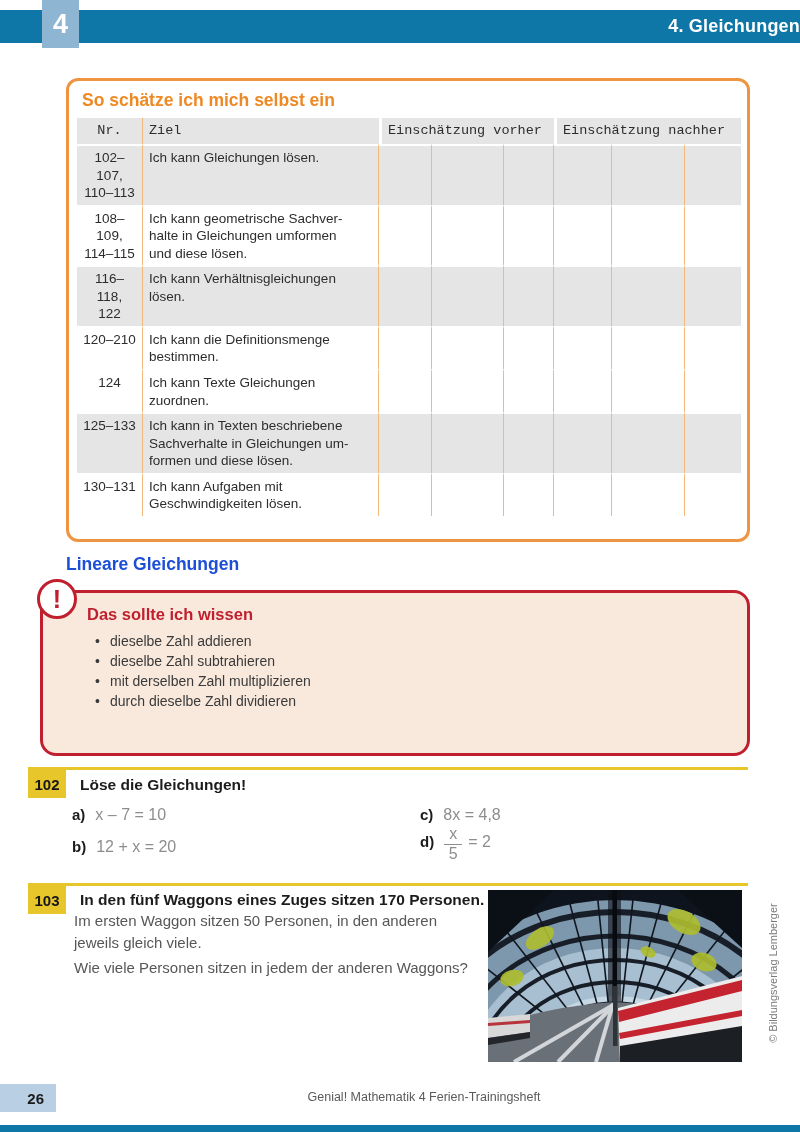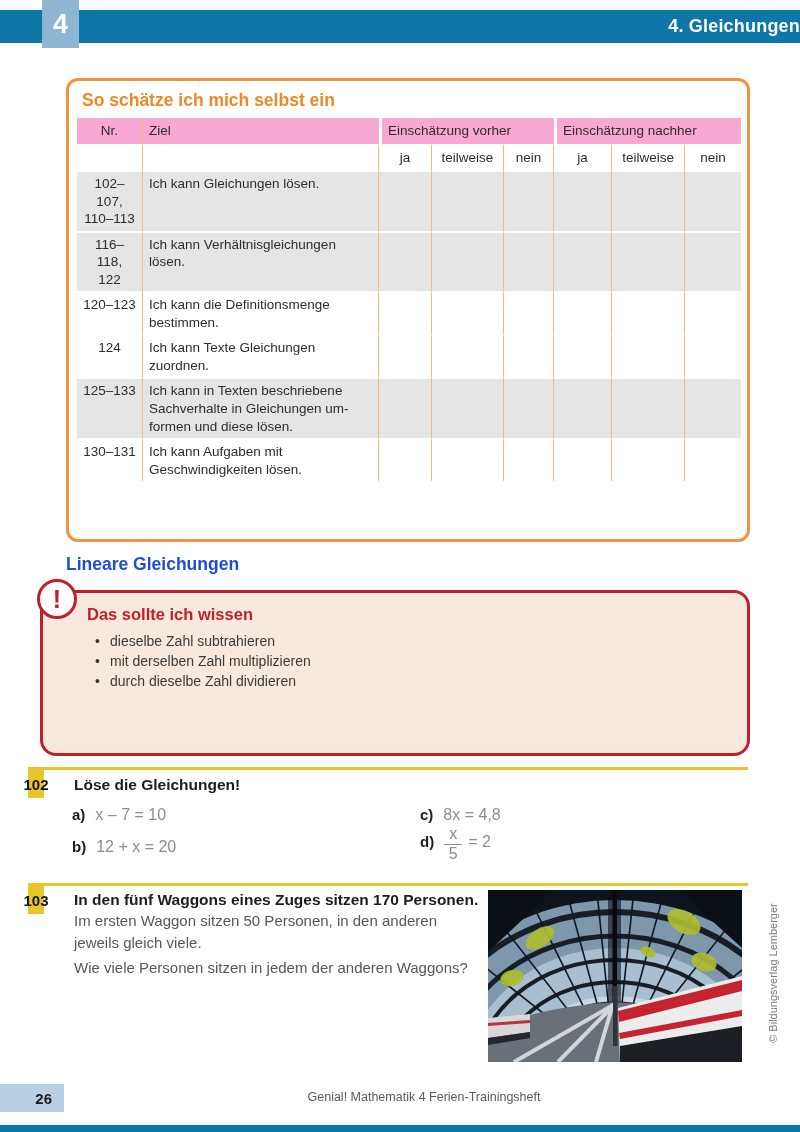--- a/index.html
+++ b/index.html
@@ -15,21 +15,21 @@
     color:#fff; font-weight:bold; font-size:27px; display:flex; align-items:center; justify-content:center; }
 
   
   .assessment-box { position:absolute; left:66px; top:78px; width:684px; height:464px; box-sizing:border-box;
     border:3px solid #ef9440; border-radius:12px; background:#fff; }
   .assessment-title { color:#ee8a26; font-weight:bold; font-size:17.5px; margin:9px 8px 7px 13px; }
   table.assessment { border-collapse:separate; border-spacing:0; table-layout:fixed; width:664px; margin-left:8px;
     font-size:13.5px; color:#2d2d2d; }
   table.assessment td { padding:3px 6px; vertical-align:top; line-height:1.3; border-right:1px solid #f2b87c; }
   table.assessment td:last-child { border-right:none; }
-  tr.hdr1 td { background:#f9a8d4; height:20px; vertical-align:middle; }
+  tr.hdr1 td { background:#e5e5e5; height:20px; vertical-align:middle;font-family:Liberation Mono, monospace; }
   tr.hdr1 td.group { text-align:left; border-left:3px solid #fff; border-right:none; }
   tr.hdr1 td.hziel { border-right:none; }
   tr.hdr2 td { background:#fff; height:18px; text-align:center; border-top:2px solid #fff; vertical-align:middle; }
   tr.body td { border-top:2px solid #fff; }
   tr.peach td { background:#e5e5e5; }
   tr.white td { background:#ffffff; }
   td.nr { text-align:center; white-space:pre-line; padding:4px 2px; }
   td.ziel { white-space:pre-line; padding:4px 8px; }
   td.hnr { text-align:center; }
 
@@ -43,39 +43,39 @@
     background:#fff; border:3px solid #c0202e; color:#c0202e; font-weight:bold; font-size:25px;
     display:flex; align-items:center; justify-content:center; }
   .info-title { color:#c0202e; font-weight:bold; font-size:16.5px; margin:12px 0 0 44px; }
   .info-intro { margin:11px 20px 0 44px; font-size:14px; color:#3a3a3a; }
   .info-bullets { margin:7px 0 0 52px; padding:0; list-style:none; font-size:14px; color:#3a3a3a; }
   .info-bullets li { line-height:20px; padding-left:15px; position:relative; }
   .info-bullets li::before { content:"\2022"; position:absolute; left:0; }
 
   
   .rule { position:absolute; left:28px; width:720px; height:3px; background:#e7c62b; }
-  .badge { position:absolute; left:28px; width:16px; height:28px; background:#e7c62b; color:#151515;
+  .badge { position:absolute; left:28px; width:38px; height:28px; background:#e7c62b; color:#151515;
     font-weight:bold; font-size:15px; display:flex; align-items:center; justify-content:center; }
-  .ex-title { position:absolute; left:74px; font-weight:bold; font-size:15.5px; color:#1c1c1c; white-space:nowrap; }
+  .ex-title { position:absolute; left:80px; font-weight:bold; font-size:15.5px; color:#1c1c1c; white-space:nowrap; }
   .eq { position:absolute; font-size:16px; color:#8d8d8d; white-space:nowrap; }
   .eq .lab { color:#1c1c1c; font-size:15px; font-weight:bold; margin-right:10px; }
   .frac { display:inline-block; text-align:center; vertical-align:-12px; line-height:1.05; }
   .frac .num { display:block; border-bottom:1.5px solid #8d8d8d; padding:0 5px 1px; }
   .frac .den { display:block; padding-top:1px; }
   .frac-rhs { margin-left:6px; }
   .ex-body { position:absolute; left:74px; width:412px; font-size:15px; color:#57575a; line-height:1.45; }
 
   
   .photo { position:absolute; left:488px; top:890px; width:254px; height:172px; }
   .photo svg { display:block; width:100%; height:100%; }
 
   
   .copyright { position:absolute; left:690px; top:966px; width:168px; height:14px; transform:rotate(-90deg);
     transform-origin:center; font-size:11px; color:#7a7a7a; text-align:center; white-space:nowrap; }
-  .page-box { position:absolute; left:0; top:1084px; width:64px; height:28px; background:#b9cfe4; box-sizing:border-box;
+  .page-box { position:absolute; left:0; top:1084px; width:56px; height:28px; background:#b9cfe4; box-sizing:border-box;
     display:flex; align-items:center; justify-content:flex-end; padding-right:12px; font-weight:bold; font-size:15px; color:#1b1b1b; }
   .footer-text { position:absolute; left:0; top:1090px; width:800px; text-align:center; font-size:12.5px; color:#5a5a5a;padding-left:24px; }
   .bottom-bar { position:absolute; left:0; top:1125px; width:800px; height:7px; background:#0e77a8; }
 </style>
 </head>
 <body>
 
 <div class="header-bar">
   <div class="header-title">4. Gleichungen</div>
 </div>
@@ -96,55 +96,58 @@
         <col style="width:73px">
         <col style="width:56px">
     </colgroup>
     <tbody>
         <tr class="hdr1">
       <td class="hnr">Nr.</td>
       <td class="hziel">Ziel</td>
       <td class="group" colspan="3">Einschätzung vorher</td>
       <td class="group" colspan="3">Einschätzung nachher</td>
     </tr>
-    <tr class="hdr2">
-      <td></td>
-      <td></td>
-      <td>ja</td>
-      <td>teilweise</td>
-      <td>nein</td>
-      <td>ja</td>
-      <td>teilweise</td>
-      <td>nein</td>
-    </tr>
     <tr class="body peach">
       <td class="nr">102–107,
 110–113</td>
       <td class="ziel">Ich kann Gleichungen lösen.</td>
+      <td class="chk"></td>
+          <td class="chk"></td>
+          <td class="chk"></td>
+          <td class="chk"></td>
+          <td class="chk"></td>
+          <td class="chk"></td>
+    </tr>
+    <tr class="body white">
+      <td class="nr">108–109,
+114–115</td>
+      <td class="ziel">Ich kann geometrische Sachver-
+halte in Gleichungen umformen
+und diese lösen.</td>
       <td class="chk"></td>
           <td class="chk"></td>
           <td class="chk"></td>
           <td class="chk"></td>
           <td class="chk"></td>
           <td class="chk"></td>
     </tr>
     <tr class="body peach">
       <td class="nr">116–118,
 122</td>
       <td class="ziel">Ich kann Verhältnisgleichungen
 lösen.</td>
       <td class="chk"></td>
           <td class="chk"></td>
           <td class="chk"></td>
           <td class="chk"></td>
           <td class="chk"></td>
           <td class="chk"></td>
     </tr>
     <tr class="body white">
-      <td class="nr">120–123</td>
+      <td class="nr">120–210</td>
       <td class="ziel">Ich kann die Definitionsmenge
 bestimmen.</td>
       <td class="chk"></td>
           <td class="chk"></td>
           <td class="chk"></td>
           <td class="chk"></td>
           <td class="chk"></td>
           <td class="chk"></td>
     </tr>
     <tr class="body white">
@@ -184,20 +187,21 @@
   </tbody>
     </table>
 </div>
 
 <div class="lineare">Lineare Gleichungen</div>
 
 <div class="info-box">
   <div class="excl">!</div>
   <div class="info-title">Das sollte ich wissen</div>
   <ul class="info-bullets">
+    <li>dieselbe Zahl addieren</li>
     <li>dieselbe Zahl subtrahieren</li>
     <li>mit derselben Zahl multiplizieren</li>
     <li>durch dieselbe Zahl dividieren</li>
   </ul>
 </div>
 
 <div class="rule" style="top:767px"></div>
 <div class="badge" style="top:770px">102</div>
 <div class="ex-title" style="top:776px">Löse die Gleichungen!</div>
 <div class="eq" style="left:72px; top:806px">

